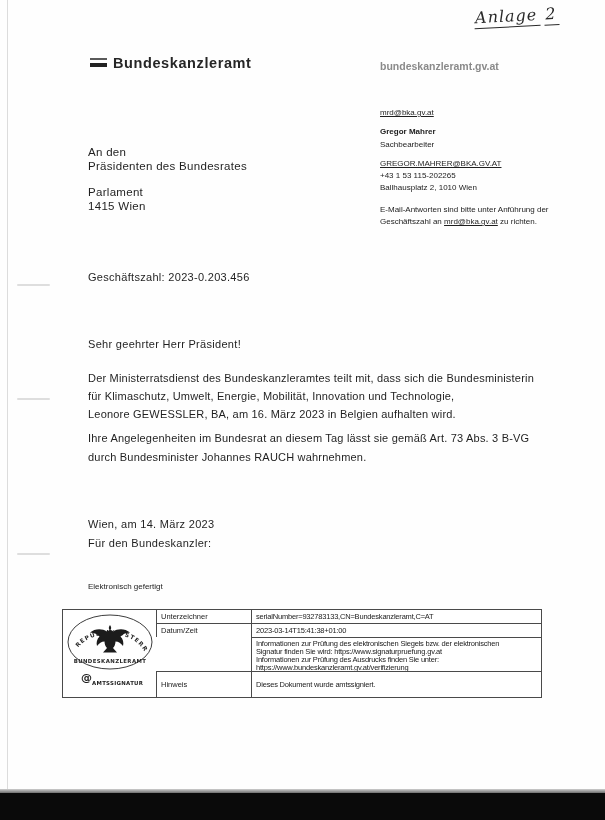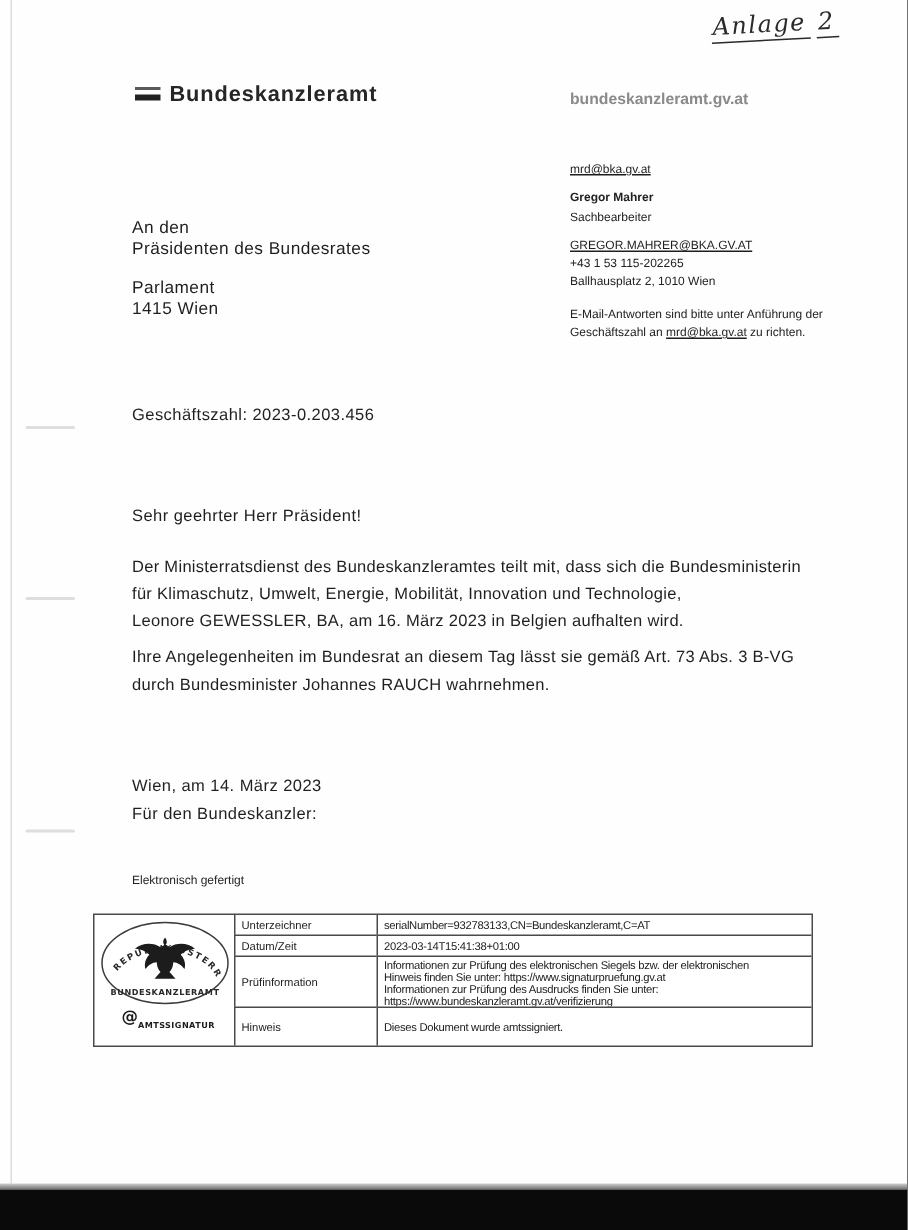--- a/index.html
+++ b/index.html
@@ -147,24 +147,23 @@
     <div class="tcell" style="grid-row:1;grid-column:2">Unterzeichner</div>
     <div class="tcell" style="grid-row:1;grid-column:3">
         <span class="nw">serialNumber=932783133,CN=Bundeskanzleramt,C=AT</span>
       </div>
 
     <div class="tcell bt" style="grid-row:2;grid-column:2">Datum/Zeit</div>
     <div class="tcell bt" style="grid-row:2;grid-column:3">
         <span class="nw">2023-03-14T15:41:38+01:00</span>
       </div>
 
-    <div class="tcell bt" style="grid-row:3;grid-column:2">Prüfinformation</div>
     <div class="tcell bt multiline" style="grid-row:3;grid-column:3">
       <div class="nw">Informationen zur Prüfung des elektronischen Siegels bzw. der elektronischen</div>
-      <div class="nw"><span>Hinweis finden Sie unter: </span><a class="tlink">https://www.signaturpruefung.gv.at</a></div>
+      <div class="nw"><span>Signatur finden Sie wird: </span><a class="tlink">https://www.signaturpruefung.gv.at</a></div>
       <div class="nw">Informationen zur Prüfung des Ausdrucks finden Sie unter:</div>
       <div class="nw"><a class="tlink">https://www.bundeskanzleramt.gv.at/verifizierung</a></div>
     </div>
 
     <div class="tcell bt" style="grid-row:4;grid-column:2">Hinweis</div>
     <div class="tcell bt" style="grid-row:4;grid-column:3">
         <span class="nw">Dieses Dokument wurde amtssigniert.</span>
       </div>
   </div>
 

